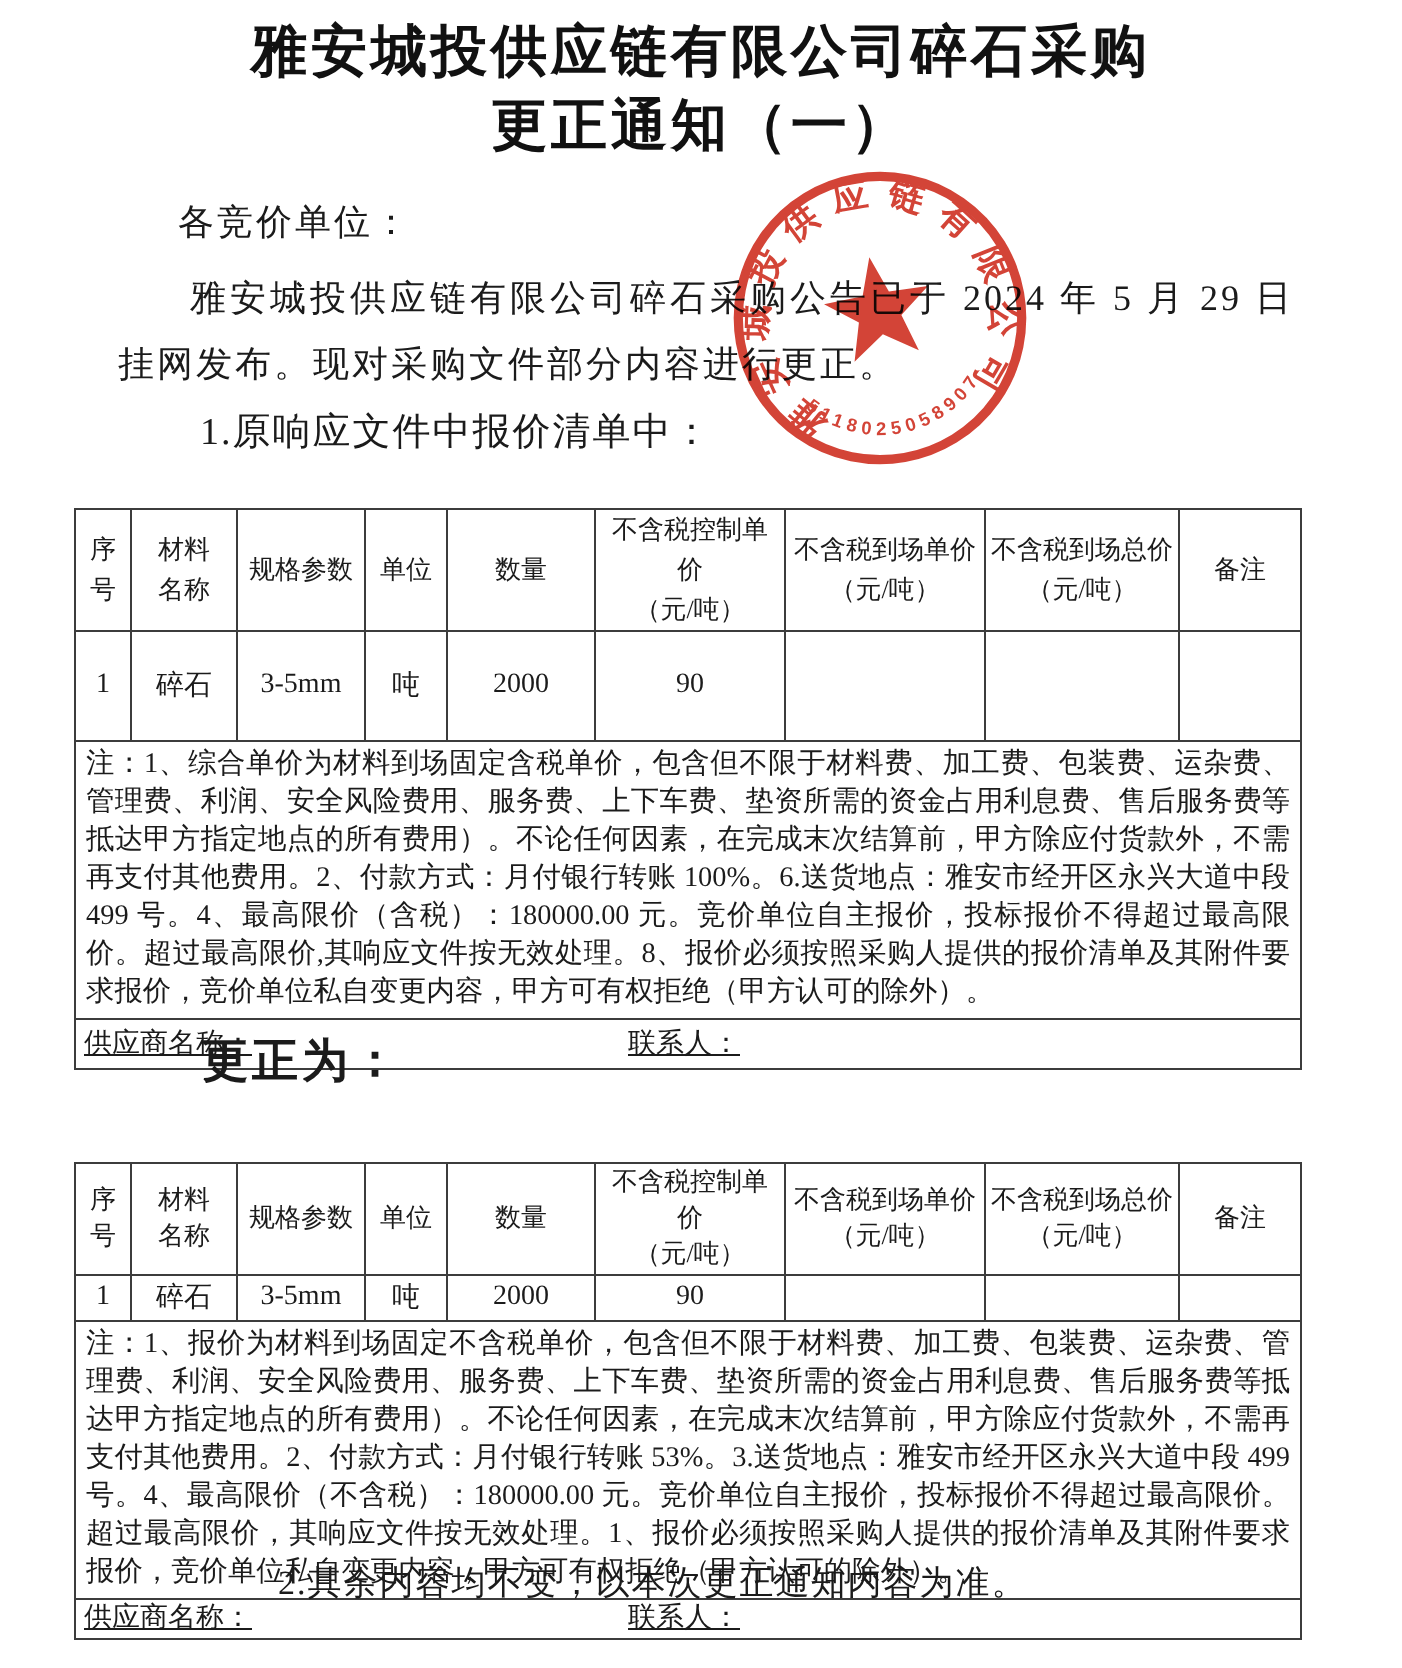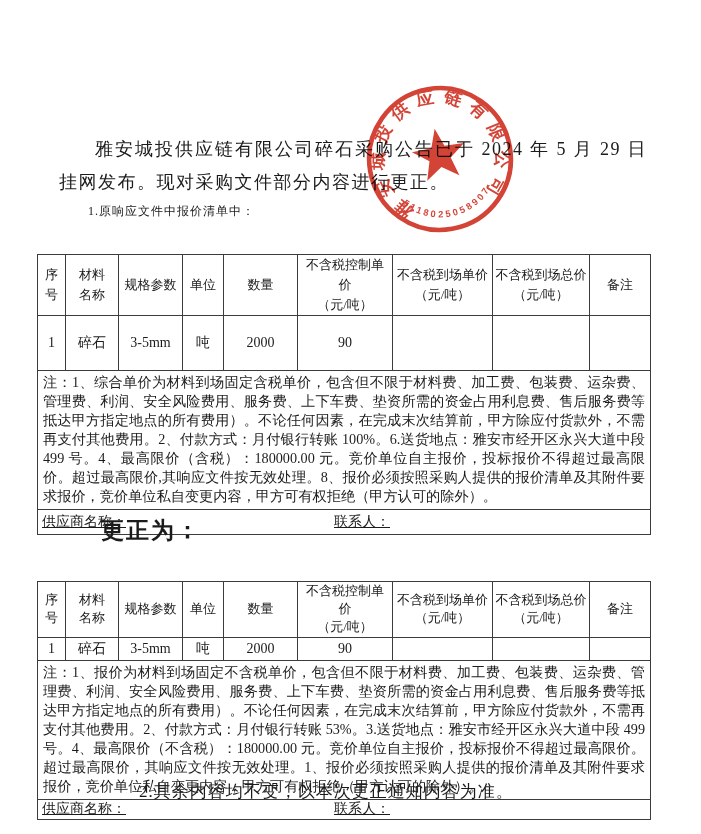--- a/index.html
+++ b/index.html
@@ -17,22 +17,22 @@
   .salutation {
     position:absolute; left:89px; top:99px;
     font-size:18px; letter-spacing:1.5px;
   }
   .intro {
     position:absolute; left:59px; top:133px; width:588px;
     font-size:18px; line-height:33px; letter-spacing:1.5px;
     text-indent:2em; text-align:justify;
   }
   .section-heading {
-    position:absolute; left:88px; top:203px;
-    font-size:12px; letter-spacing:1px;
+    position:absolute; left:100px; top:203px;
+    font-size:19px; letter-spacing:1px;
   }
   .correction-label {
     position:absolute; left:101px; top:515px;
     font-size:23px; font-weight:bold; letter-spacing:2px;
   }
   .closing-line {
     position:absolute; left:139px; top:780px;
     font-size:17px; letter-spacing:1px;
   }
   table.quote {
@@ -59,37 +59,42 @@
   table.quote td.cell-data { font-size:14px; }
   table.quote td.note-cell {
     text-align:justify; font-size:14.2px; line-height:19px;
     padding:2px 5px 3px 5px;
   }
   .note-amount { text-underline-offset:3px; }
   table.quote td.supplier-cell { height:24px; position:relative; padding:0; }
   table.t2 td.supplier-cell { height:19px; }
   .supplier-cell .lbl { position:absolute; top:50%; transform:translateY(-50%); font-size:14px; white-space:nowrap;text-decoration:underline; }
   .supplier-cell .lbl-supplier { left:4px; }
-  .supplier-cell .lbl-contact  { left:296px; }
+  .supplier-cell .lbl-contact  { left:276px; }
   .supplier-cell .lbl-phone    { left:453px;margin-top:36px; }
   .seal {
     position:absolute; left:364px; top:82px; width:152px; height:154px;
     transform:rotate(-10deg); mix-blend-mode:multiply; opacity:0.92;
     pointer-events:none;
   }
   .seal text { fill:#d03426; font-family:"Liberation Sans","DejaVu Sans",sans-serif; font-weight:bold; }
   .seal .company-arc { font-size:17px; letter-spacing:8px; }
   .seal .serial-arc  { font-size:9px;  letter-spacing:2.6px; }
 </style>
 </head>
 <body>
 
 <div class="page">
 
-
+  <div class="doc-title">
+    <div>雅安城投供应链有限公司碎石采购</div>
+    <div>更正通知（一）</div>
+  </div>
+
+  <div class="salutation">各竞价单位：</div>
 
   <div class="intro">雅安城投供应链有限公司碎石采购公告已于 2024 年 5 月 29 日挂网发布。现对采购文件部分内容进行更正。</div>
 
   <div class="section-heading">1.原响应文件中报价清单中：</div>
 
   <table class="quote t1">
     <colgroup>
       <col style="width:28px">
         <col style="width:53px">
         <col style="width:64px">

